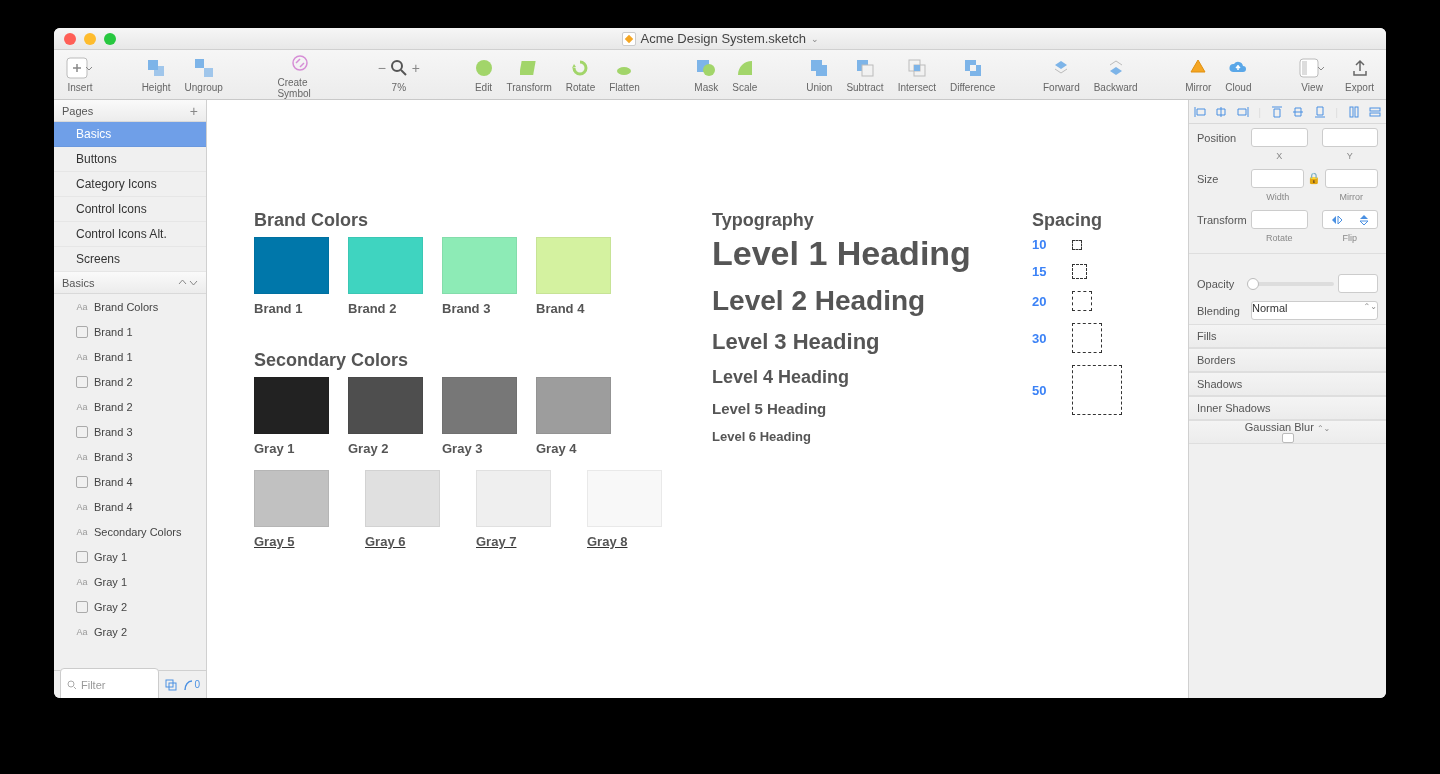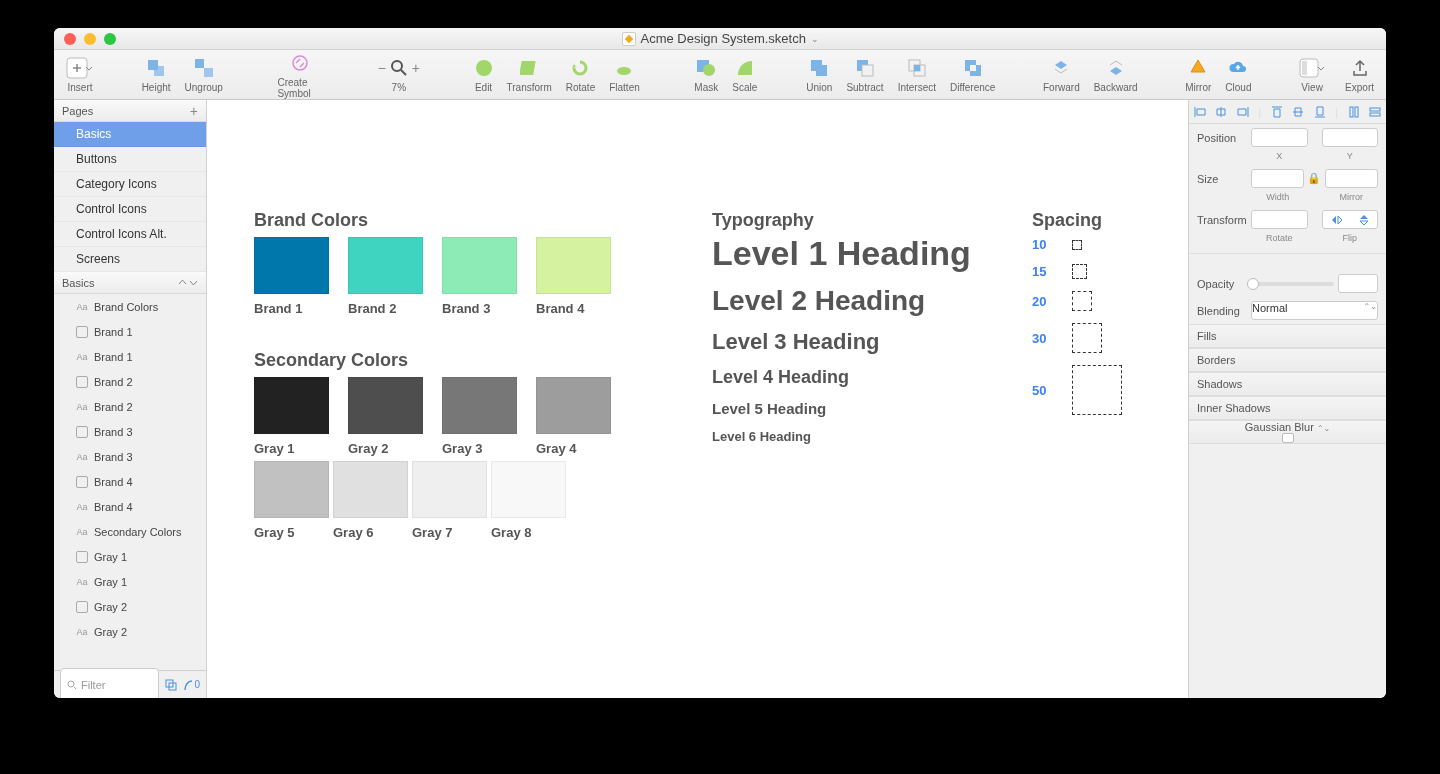--- a/index.html
+++ b/index.html
@@ -404,21 +404,21 @@
           </div>
           <div>
             <div class="swatch" style="background: rgb(119, 119, 119);"></div>
             <div class="sw-lbl">Gray 3</div>
           </div>
           <div>
             <div class="swatch" style="background: rgb(157, 157, 157);"></div>
             <div class="sw-lbl">Gray 4</div>
           </div>
         </div>
-      <div id="gray-row2" style="position:absolute;left:47px;top:361px;display:flex;gap:4px;">
+      <div id="gray-row2" style="position:absolute;left:47px;top:370px;display:flex;gap:36px;text-decoration:underline;">
           <div>
             <div class="swatch" style="background: rgb(193, 193, 193);"></div>
             <div class="sw-lbl">Gray 5</div>
           </div>
           <div>
             <div class="swatch" style="background: rgb(224, 224, 224);"></div>
             <div class="sw-lbl">Gray 6</div>
           </div>
           <div>
             <div class="swatch" style="background: rgb(239, 239, 239);"></div>

